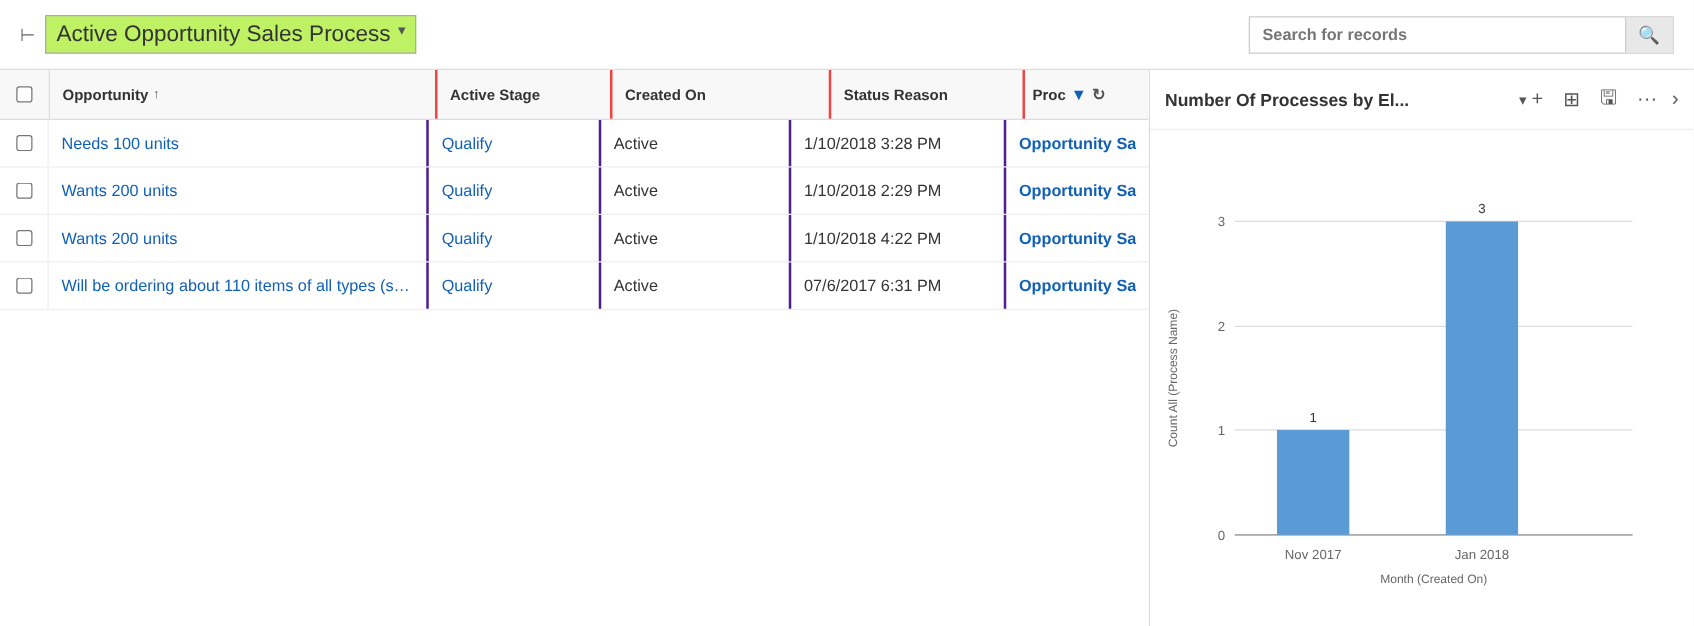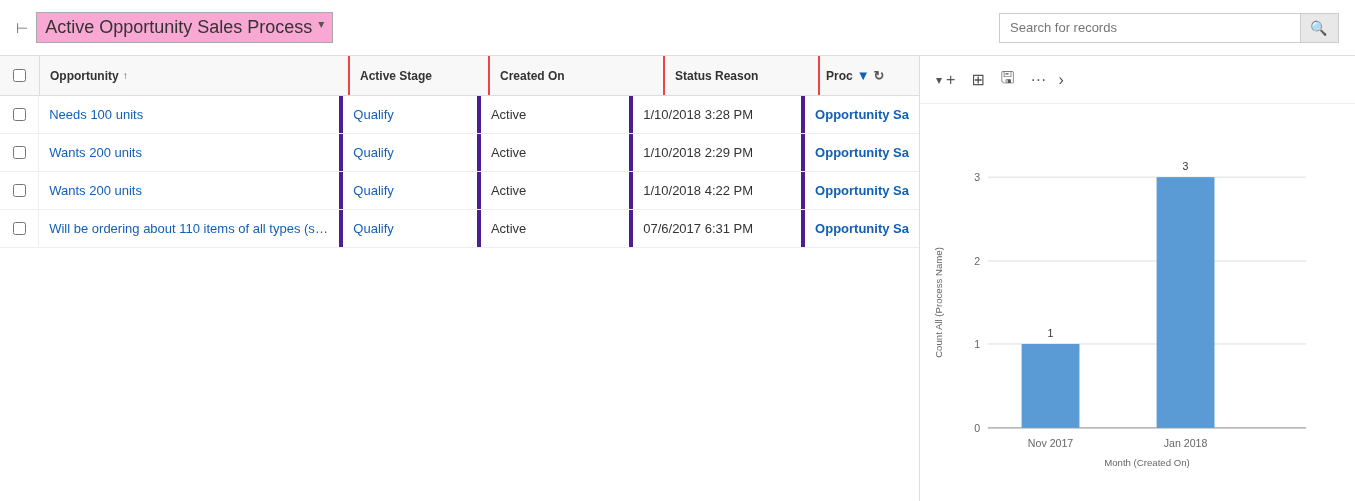--- a/index.html
+++ b/index.html
@@ -17,21 +17,21 @@
     .header-pin {
       color: #666;
       margin-right: 8px;
       font-size: 14px;
     }
     .header-title-container {
       display: flex;
       align-items: flex-start;
       border: 1px solid #aaa;
       padding: 4px 8px;
-      background: #f9a8d4;
+      background: #bef264;
     }
     .header-title {
       font-size: 18px;
       font-weight: 400;
       color: #333;
       white-space: nowrap;
     }
     .header-dropdown-arrow {
       margin-left: 6px;
       color: #555;
@@ -46,20 +46,21 @@
       width: 340px;
     }
     .search-input {
       border: none;
       outline: none;
       padding: 6px 10px;
       font-size: 13px;
       color: #4c1d95;
       width: 300px;
       background: transparent;
+      font-weight: bold;
     }
     .search-icon-btn {
       background: #e8e8e8;
       border: none;
       border-left: 1px solid #ccc;
       padding: 6px 10px;
       cursor: pointer;
       color: #555;
       font-size: 14px;
     }
@@ -138,21 +139,21 @@
       align-items: center;
       justify-content: center;
       border-right: 1px solid #eee;
       height: 100%;
     }
     .row-cell {
       padding: 0 10px;
       height: 100%;
       display: flex;
       align-items: center;
-      border-right: 4px solid #4c1d95;
+      border-right: 2px solid #4c1d95;
       font-size: 13px;
     }
     .row-cell.col-opportunity { width: 310px; }
     .row-cell.col-active-stage { width: 140px; }
     .row-cell.col-status-reason { width: 155px; }
     .row-cell.col-created-on { width: 175px; }
     .row-cell.col-process {
       flex: 1;
       border-right: none;
     }
@@ -337,20 +338,21 @@
         <div class="row-cell col-process">
           <a class="link-text truncate">Opportunity Sa</a>
         </div>
       </div>
 
     </div>
   </div>
 
   <div class="chart-panel">
     <div class="chart-header">
+      <span class="chart-title">Number Of Processes by El...</span>
       <span class="chart-title-arrow">▾</span>
       <div class="chart-actions">
         <button class="chart-action-btn">+</button>
         <button class="chart-action-btn">⊞</button>
         <button class="chart-action-btn">🖫</button>
         <button class="chart-action-btn">···</button>
         <span class="chart-expand">›</span>
       </div>
     </div>
 

